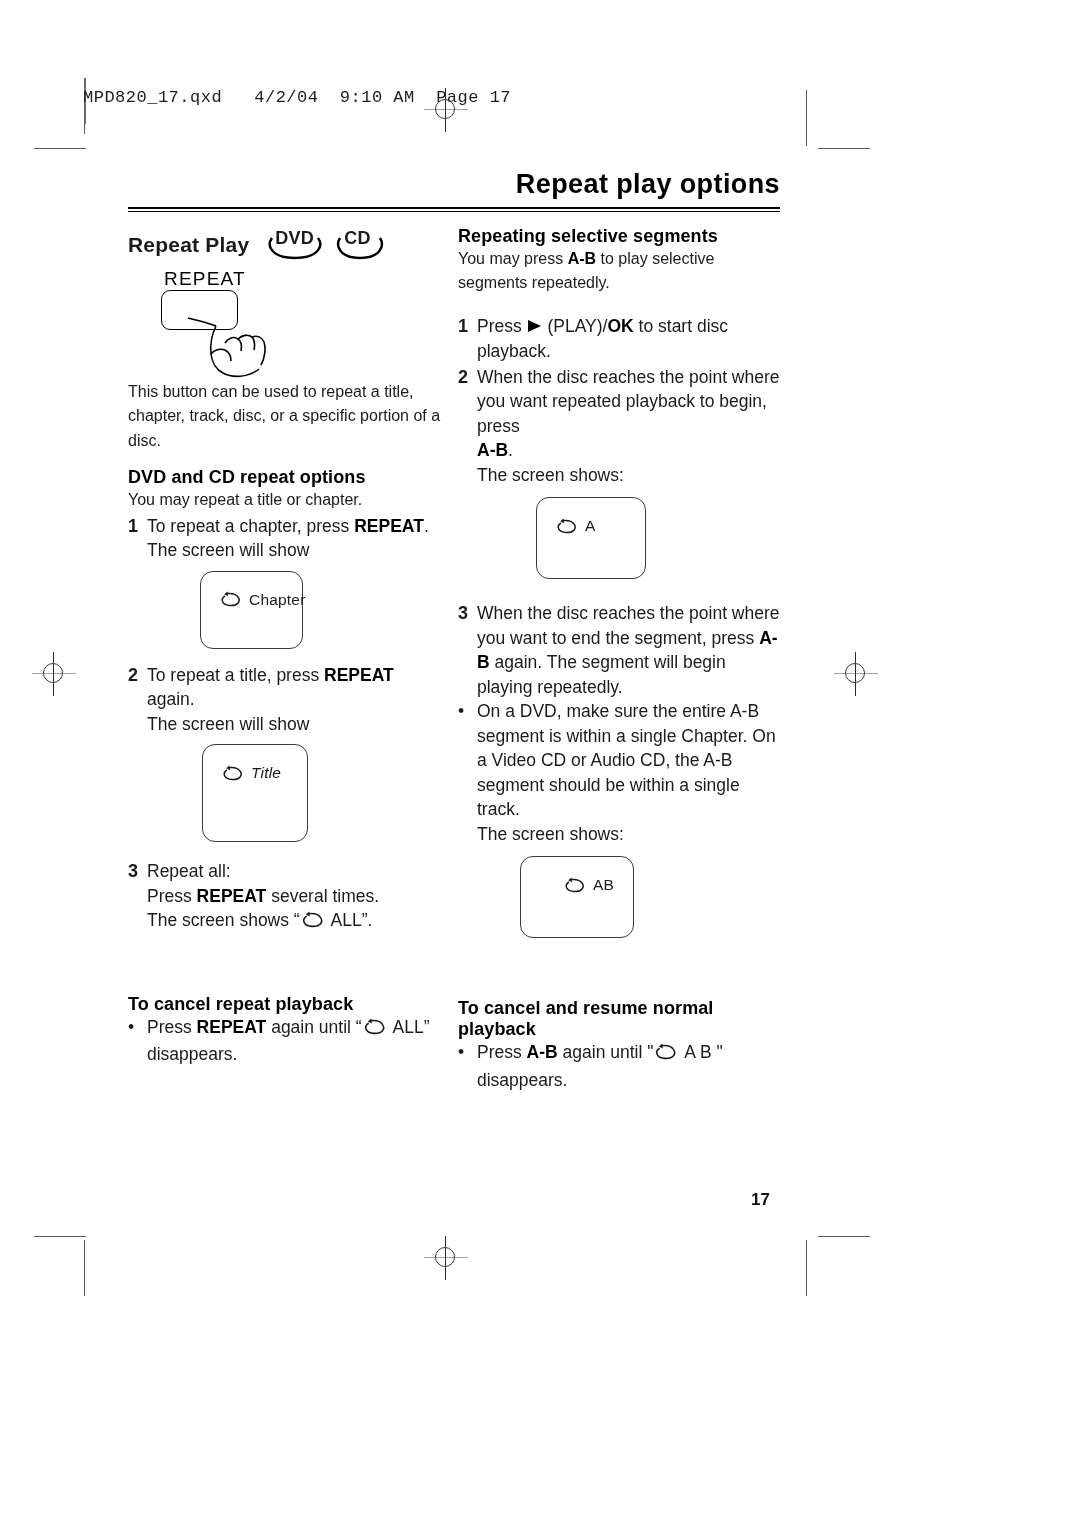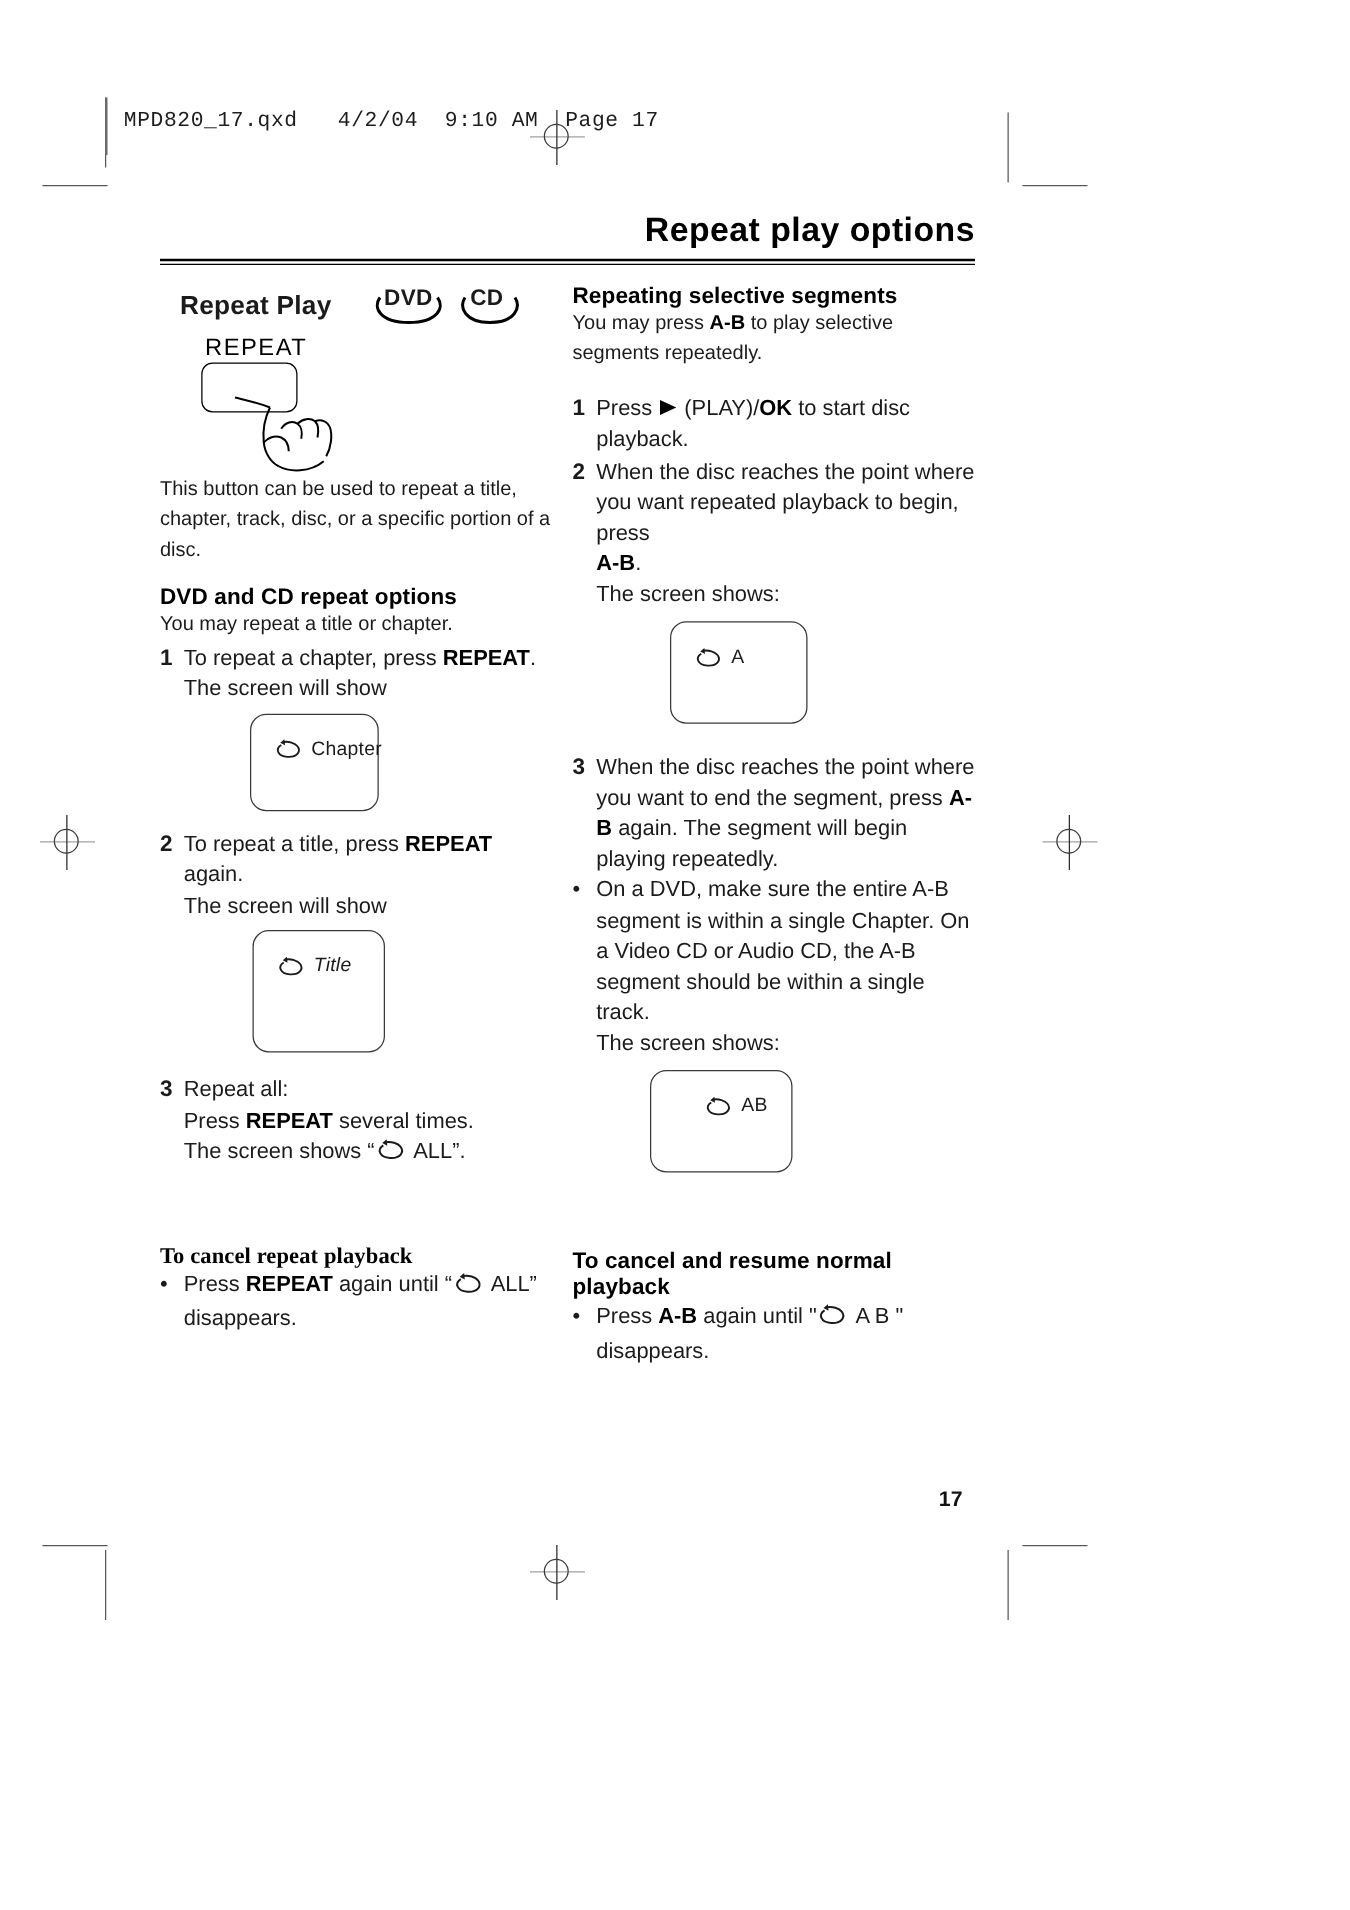--- a/index.html
+++ b/index.html
@@ -30,21 +30,21 @@
   }
   .reg .vl { position: absolute; left: 21px; top: 0; width: 1px; height: 44px; background: #2a2a2a; }
   .reg .hl { position: absolute; top: 21px; left: 0; height: 1px; width: 44px; background: #9aa3a6; }
 
   
   .slug-rule-v {
     position: absolute; left: 84px; top: 78px;
     width: 2px; height: 46px; background: #6a6a6a;
   }
   .slug {
-    position: absolute; left: 99px; top: 88px;
+    position: absolute; left: 83px; top: 88px;
     font-family: "Liberation Mono", monospace;
     font-size: 17px; letter-spacing: 0.5px; color: #1d1d1d;
     white-space: pre;
     text-align: right;
   }
 
   
   .page {
     position: absolute;
     left: 128px; top: 170px;
@@ -68,21 +68,21 @@
 
   .columns {
     display: flex;
     margin-top: 14px;
   }
   .col-left { width: 318px; }
   .col-gap { width: 12px; }
   .col-right { width: 322px; }
 
   h2.section {
-    margin: 16px;
+    margin: 0;
     font-size: 21px;
     font-weight: bold;
     letter-spacing: 0.2px;
   }
 
   .repeat-play-row {
     display: flex;
     align-items: center;
     gap: 22px;
     height: 38px;
@@ -314,21 +314,21 @@
         <span class="txt">
           <span>Repeat all:</span><br>
           <span>Press </span><b>REPEAT</b><span> several times.</span><br>
           <span>The screen shows “</span><span class="inline-icon"><svg width="26" height="18" viewBox="0 0 22 17" aria-hidden="true">
                 <path d="M5 5 C0 8, 2 14, 10 14.5 C18 15, 21 10, 18 6 C16 3.2, 11 2, 6.5 2.6" fill="none" stroke="#1b1b1b" stroke-width="1.5"></path>
                 <path d="M7.5 0.4 L4.2 3.2 L8 5.2 Z" fill="#1b1b1b"></path>
               </svg></span>&nbsp;<span>ALL”.</span>
         </span>
       </div>
 
-      <h3 class="sub" style="margin-top:58px;font-family:Liberation Serif, serif;">To cancel repeat playback</h3>
+      <h3 class="sub" style="margin-top:58px;">To cancel repeat playback</h3>
 
       <div class="bullet">
         <span class="dot">•</span>
         <span class="txt"><span>Press </span><b>REPEAT</b><span> again until “</span><span class="inline-icon"><svg width="26" height="18" viewBox="0 0 22 17" aria-hidden="true">
                 <path d="M5 5 C0 8, 2 14, 10 14.5 C18 15, 21 10, 18 6 C16 3.2, 11 2, 6.5 2.6" fill="none" stroke="#1b1b1b" stroke-width="1.5"></path>
                 <path d="M7.5 0.4 L4.2 3.2 L8 5.2 Z" fill="#1b1b1b"></path>
               </svg></span>&nbsp;<span>ALL”</span><br><span>disappears.</span></span>
       </div>
 
     </div>

